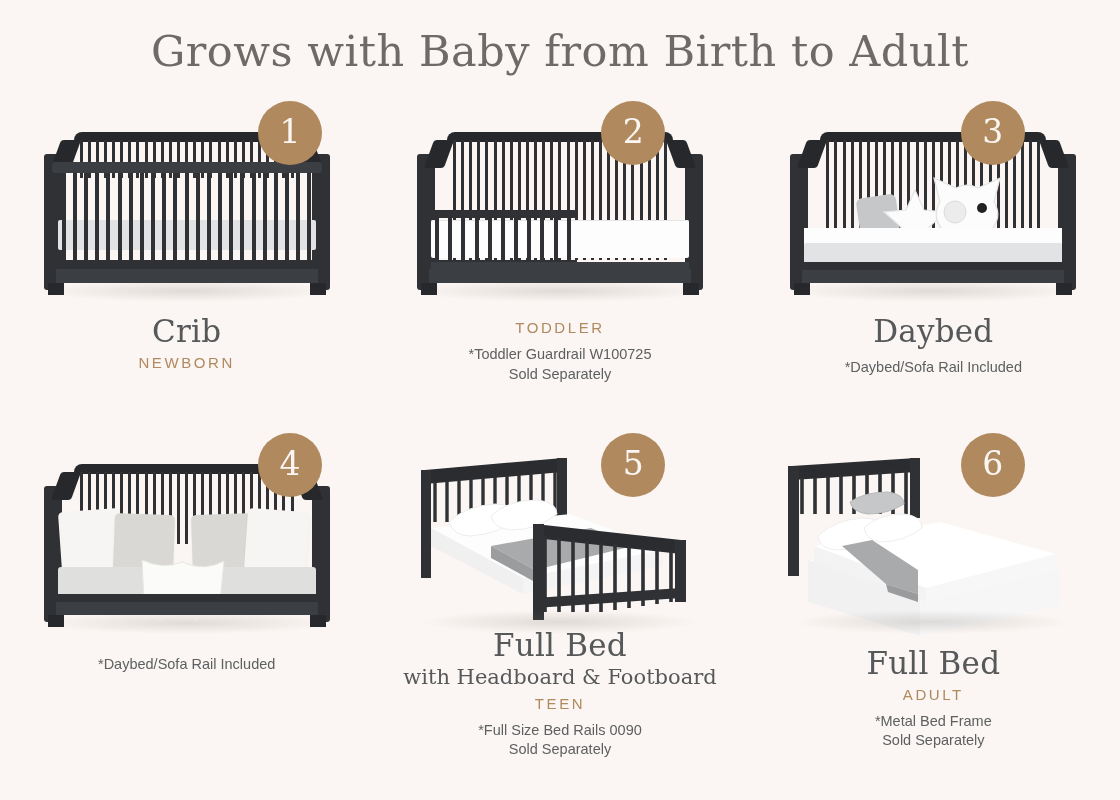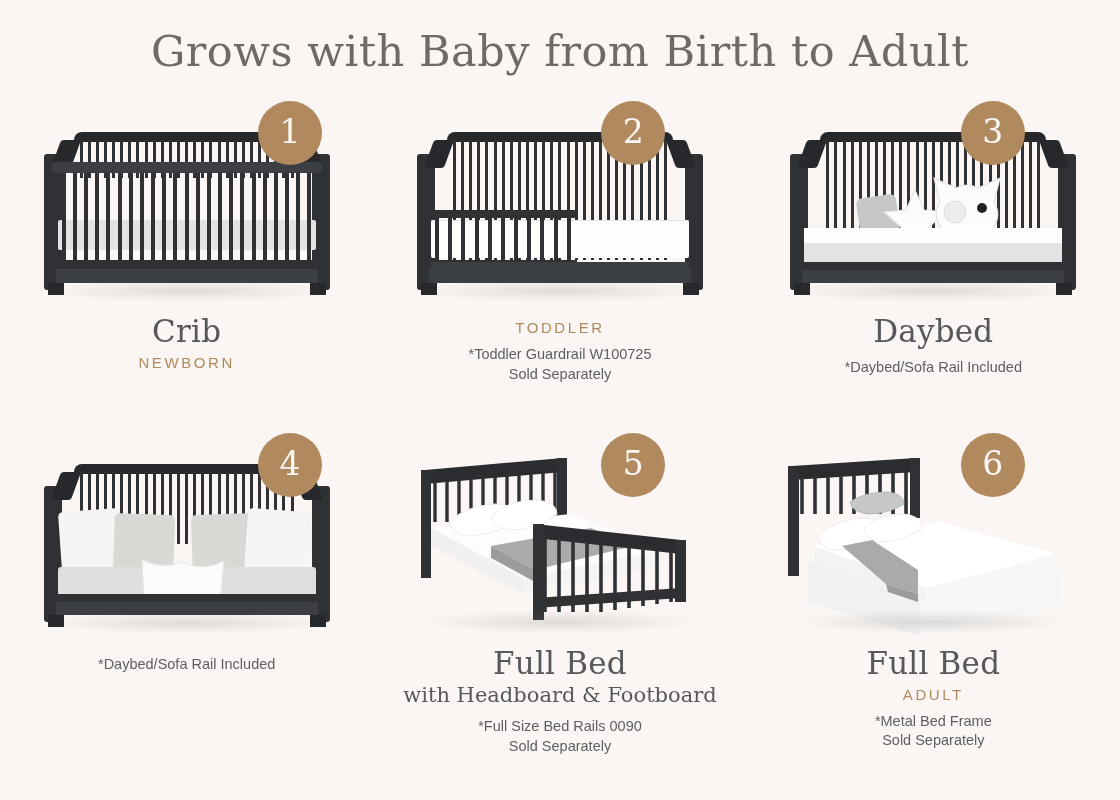--- a/index.html
+++ b/index.html
@@ -527,20 +527,21 @@
               <rect x="138" y="82" width="11" height="96" fill="#2f3134"></rect>
               <rect x="280" y="98" width="11" height="62" fill="#2f3134"></rect>
               <path d="M140 156 L286 146 L286 156 L140 166 Z" fill="#2f3134"></path>
             </g>
           </svg>
         </div>
       </div>
       <div class="labels">
         <div class="prod-name">Full Bed</div>
         <div class="prod-sub">with Headboard &amp; Footboard</div>
+        <div class="stage-tag">TEEN</div>
         <div class="note">*Full Size  Bed Rails 0090
 Sold Separately</div>
       </div>
     </div>
 
     <div class="cell">
       <div class="badge b6">6</div>
       <div class="stage">
         <div class="art">
           <div class="shadow" style="left:24px; top:168px; width:280px; height:24px;"></div>

